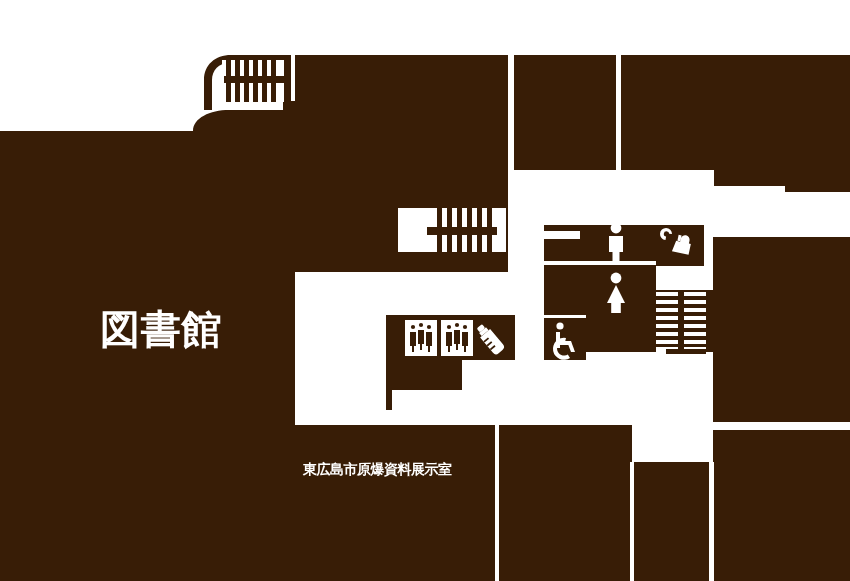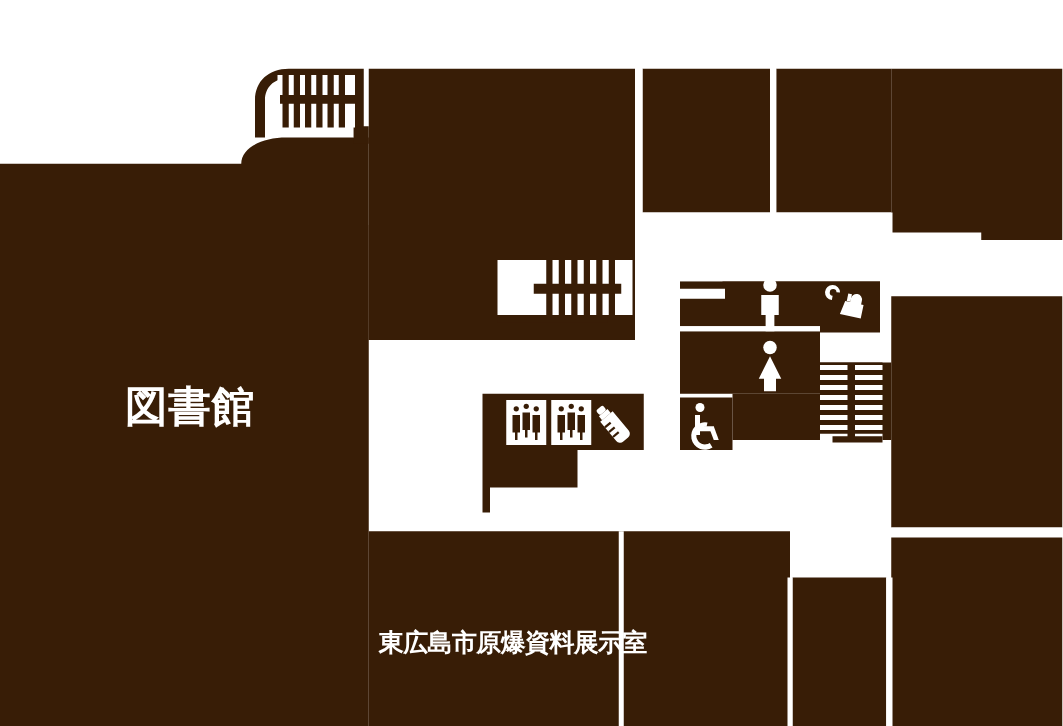--- a/index.html
+++ b/index.html
@@ -28,27 +28,27 @@
   .room-label {
     position: absolute;
     color: #ffffff;
     white-space: nowrap;
     font-weight: 700;
     letter-spacing: 0.02em;
   }
   #label-library {
     left: 100px;
     top: 309px;
-    font-size: 34px;
+    font-size: 40px;
     line-height: 1;
   }
   #label-exhibit {
     left: 303px;
-    top: 504px;
-    font-size: 20px;
+    top: 462px;
+    font-size: 14px;
     line-height: 1;
     letter-spacing: -0.5px;
   }
 </style>
 </head>
 <body>
 
 <div id="floorplan-root">
 
   <svg id="plan-svg" width="850" height="581" viewBox="0 0 850 581" xmlns="http://www.w3.org/2000/svg">

